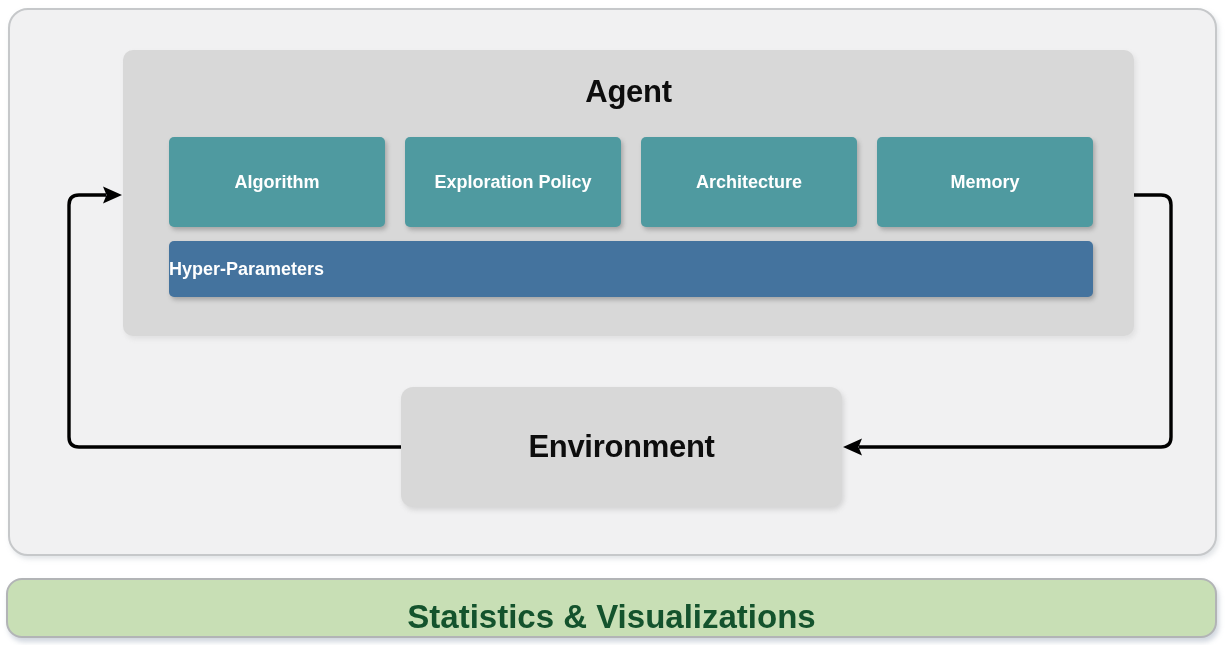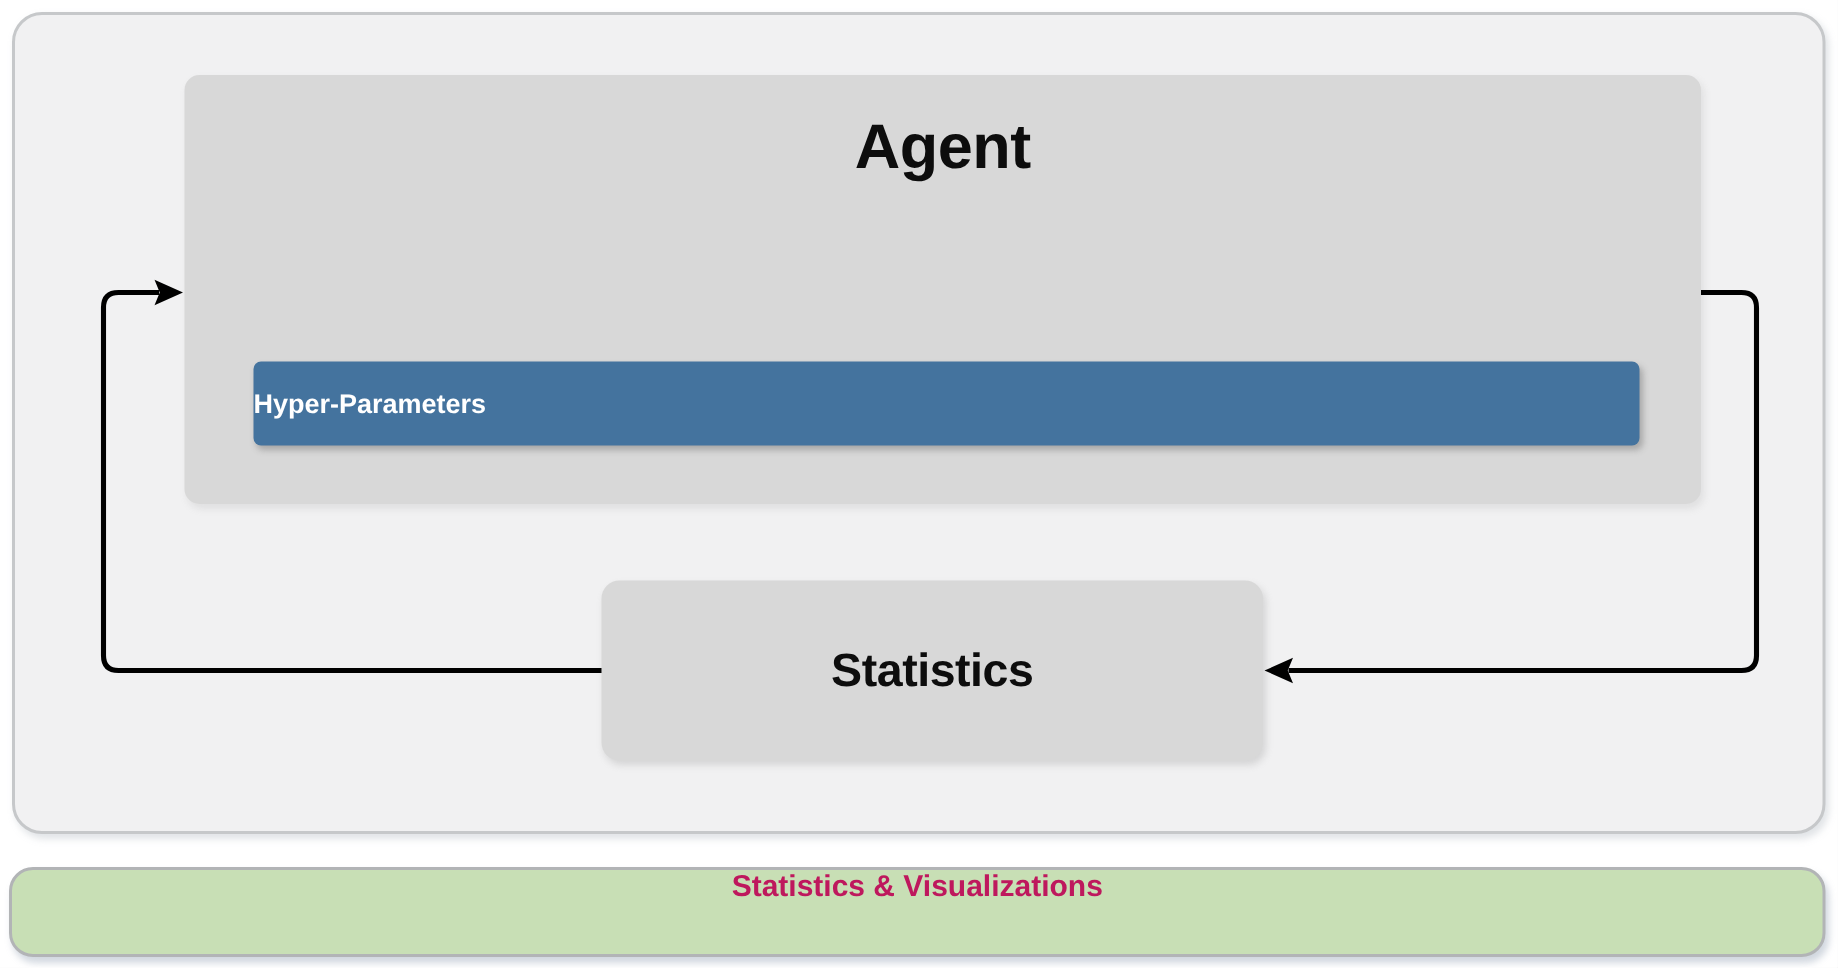--- a/index.html
+++ b/index.html
@@ -32,21 +32,21 @@
     left: 123px; top: 50px;
     width: 1011px; height: 286px;
     background: var(--gray-panel, #d8d8d8);
     border-radius: 10px;
     box-shadow: 2px 3px 5px rgba(150,150,150,0.18);
   }
   .agent-title {
     position: absolute;
     left: 0; right: 0; top: 24px;
     text-align: center;
-    font-size: 42px;
+    font-size: 31px;
     font-weight: bold;
     color: #0d0d0d;
     letter-spacing: -0.3px;
   }
   
   .component-row {
     position: absolute;
     left: 169px; top: 137px;
     width: 924px; height: 90px;
     display: flex;
@@ -110,49 +110,63 @@
     fill: var(--arrow, #000000);
     stroke: none;
   }
   
   .stats-bar {
     position: absolute;
     left: 6px; top: 578px;
     width: 1211px; height: 60px;
     box-sizing: border-box;
     display: flex;
-    align-items: flex-start;
+    align-items: flex-end;
     justify-content: center;
     background: var(--green-bar, #c8dfb5);
     border: 2px solid var(--green-border, #b2b4b6);
     border-radius: 16px;
     box-shadow: 2px 4px 5px rgba(140,155,175,0.40);
-    font-size: 20px;
+    font-size: 33px;
     font-weight: bold;
-    color: #be185d;
+    color: #14532d;
   }
 </style>
 </head>
 <body>
 
 <div class="canvas">
 
   <div class="outer-panel"></div>
 
   <div class="agent-panel">
     <div class="agent-title">Agent</div>
   </div>
 
+  <div class="component-row">
+    <div class="component-box">
+      <span>Algorithm</span>
+    </div>
+    <div class="component-box">
+      <span>Exploration Policy</span>
+    </div>
+    <div class="component-box">
+      <span>Architecture</span>
+    </div>
+    <div class="component-box">
+      <span>Memory</span>
+    </div>
+  </div>
 
   <div class="hyper-bar">
     <span>Hyper-Parameters</span>
   </div>
 
   <div class="environment-box">
-    <span>Statistics</span>
+    <span>Environment</span>
   </div>
 
   <svg class="arrows-svg" viewBox="0 0 1225 645" xmlns="http://www.w3.org/2000/svg">
 
     <path class="arrow-line" d="M 401 447 L 79 447 Q 69 447 69 437 L 69 205 Q 69 195 79 195 L 106 195"></path>
     <path class="arrow-head" d="M 122 195 L 103 186.5 L 106.5 195 L 103 203.5 Z"></path>
 
     <path class="arrow-line" d="M 1134 195 L 1161 195 Q 1171 195 1171 205 L 1171 437 Q 1171 447 1161 447 L 859 447"></path>
     <path class="arrow-head" d="M 843 447 L 862 438.5 L 858.5 447 L 862 455.5 Z"></path>
   </svg>

